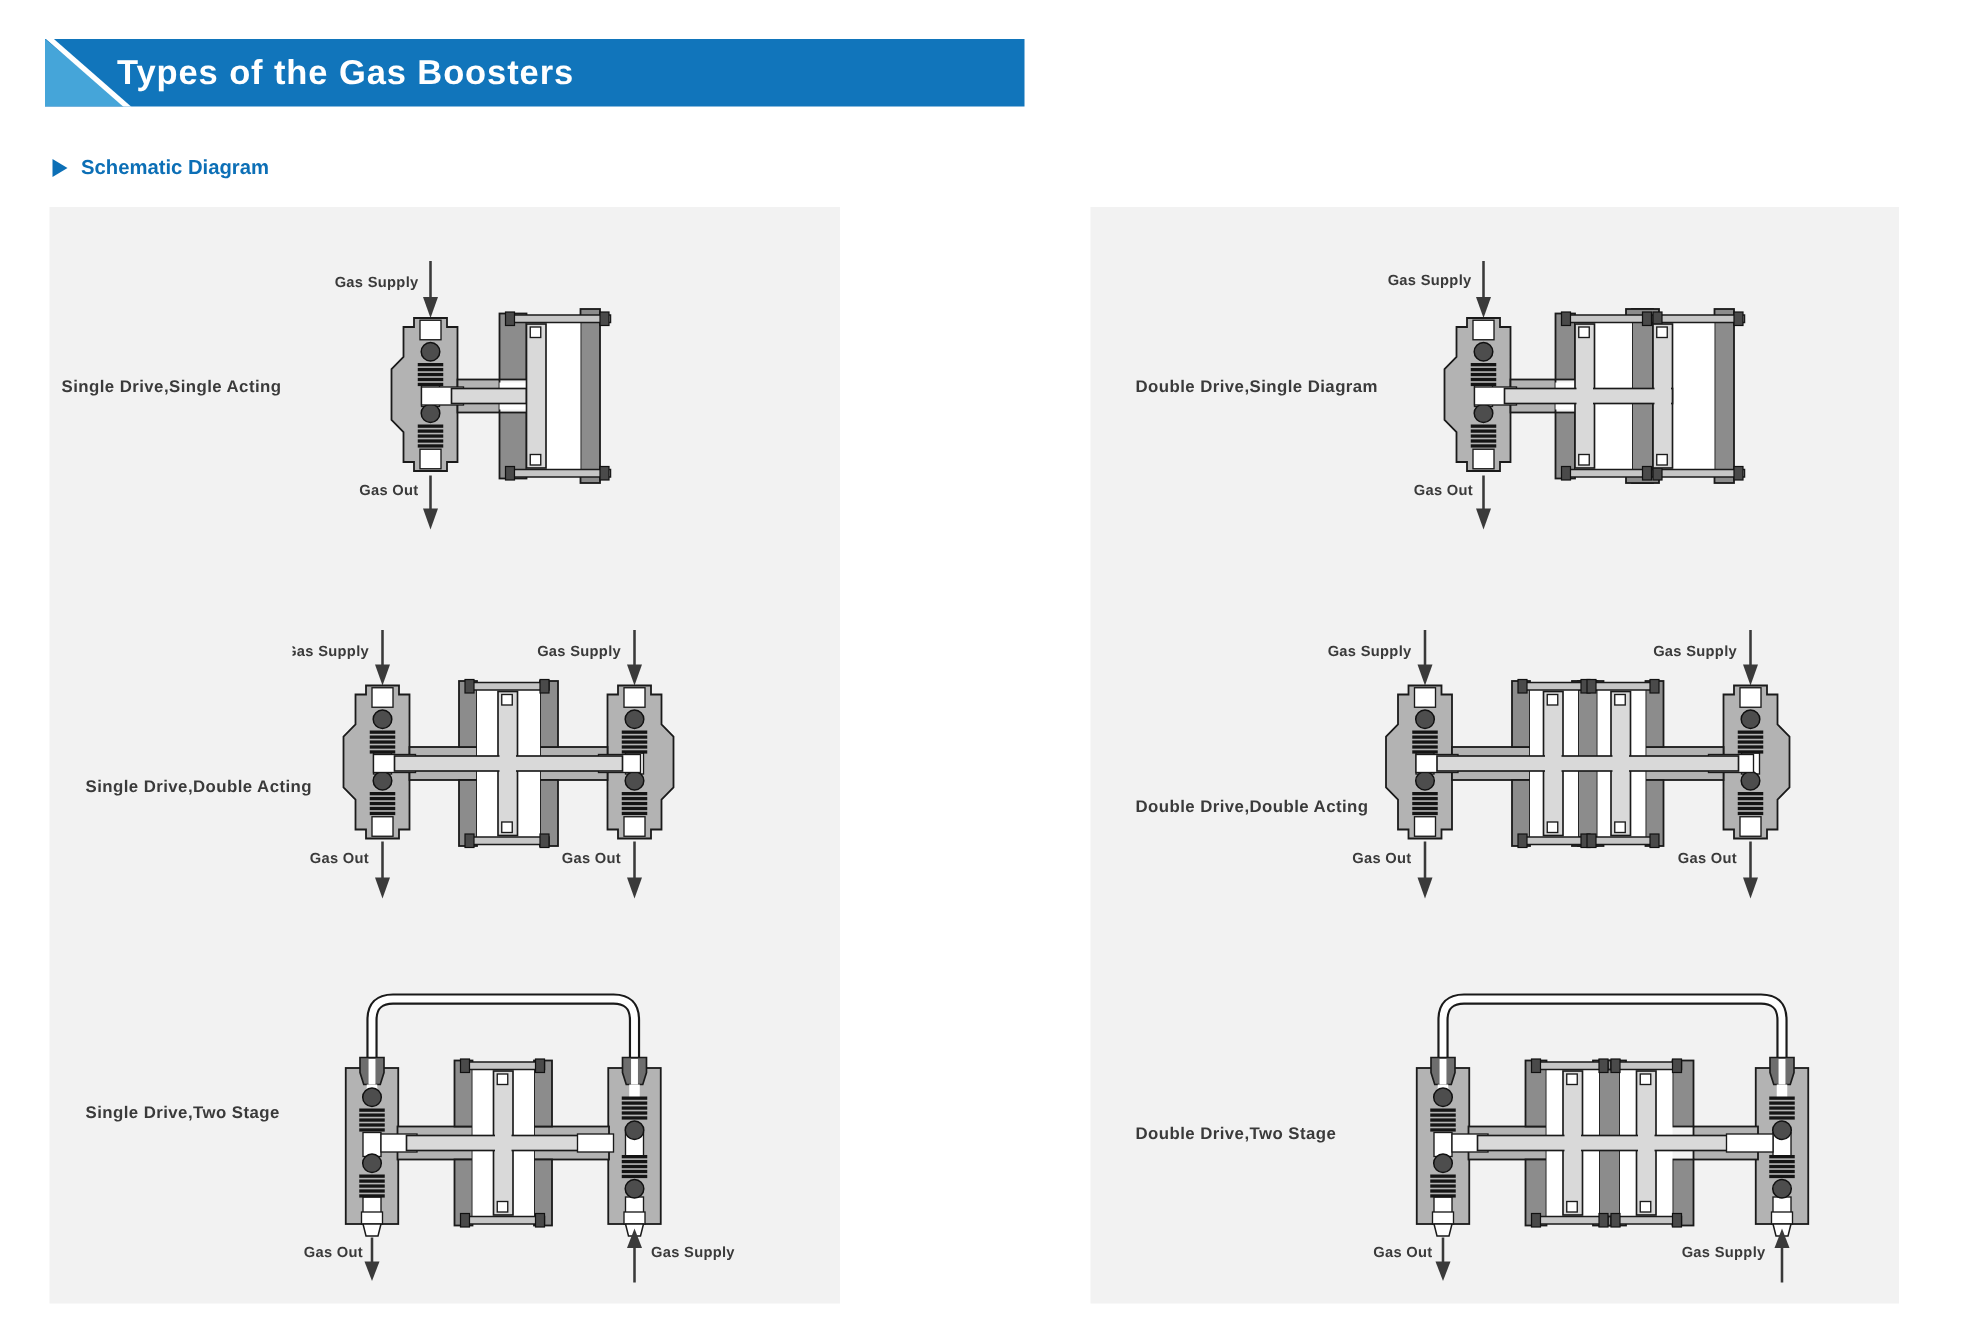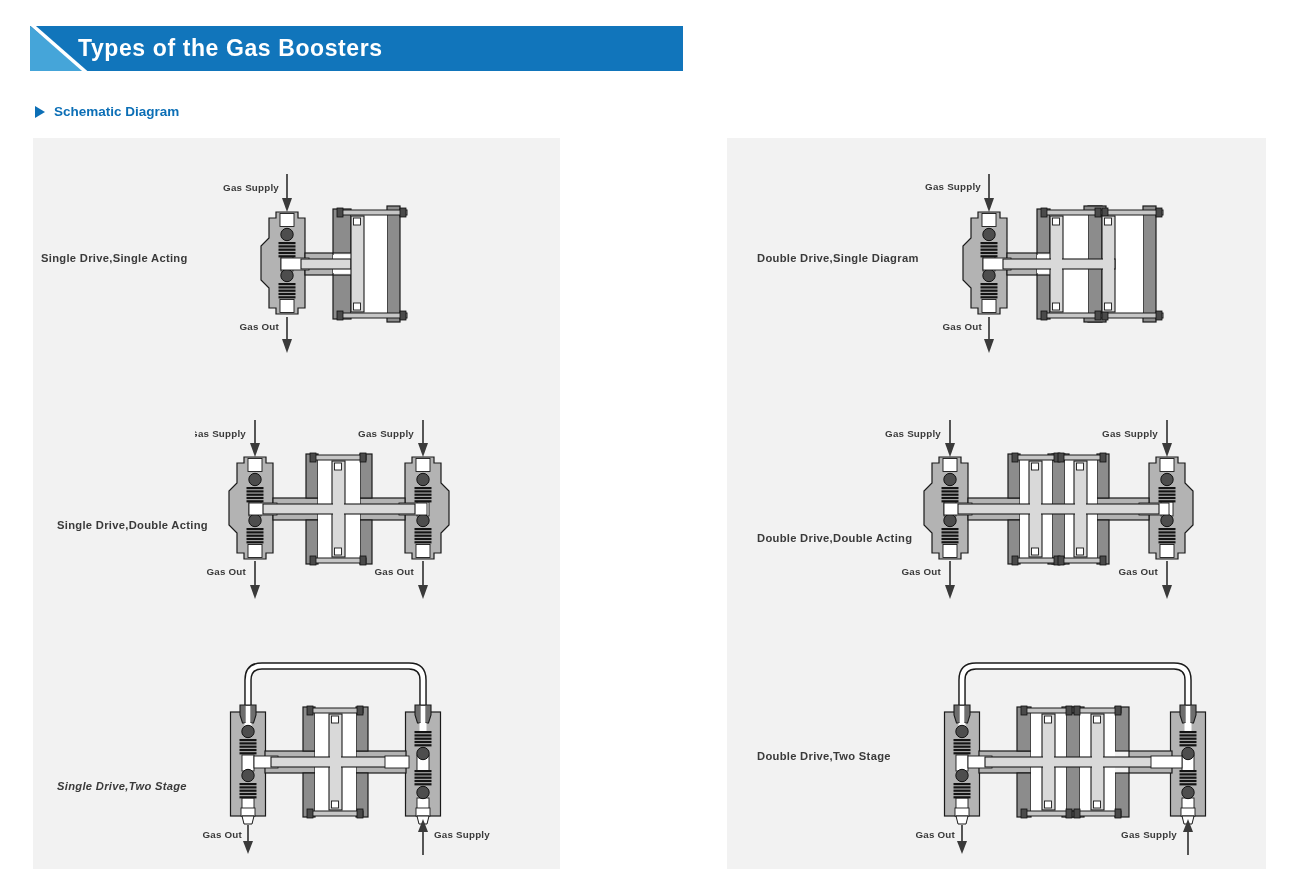--- a/index.html
+++ b/index.html
@@ -18,21 +18,21 @@
     color:#0c6fb6;font-weight:bold;font-size:13.5px;
   }
   .section .tri{width:0;height:0;border-left:10px solid #0c6fb6;border-top:6.5px solid transparent;border-bottom:6.5px solid transparent;}
   .panel{position:absolute;background:#f2f2f2;}
   #panel-left{left:33px;top:138px;width:527px;height:731px;}
   #panel-right{left:727px;top:138px;width:539px;height:731px;}
   .dlabel{
     position:absolute;font-size:11.2px;font-weight:bold;color:#3a3a3a;
     letter-spacing:0.3px;white-space:nowrap;
   }
-  #l1{left:41px;top:252px;} #l2{left:57px;top:499px;margin-top:20px;} #l3{left:57px;top:780px;font-style:italic;}
+  #l1{left:41px;top:252px;} #l2{left:57px;top:499px;margin-top:20px;} #l3{left:57px;top:736px;}
   #l4{left:757px;top:252px;} #l5{left:757px;top:499px;margin-top:33px;} #l6{left:757px;top:750px;text-align:right;}
   svg.diagram{position:absolute;}
   #d1{left:195px;top:170px;} #d2{left:195px;top:412px;} #d3{left:195px;top:648px;}
   #d4{left:895px;top:170px;} #d5{left:875px;top:412px;} #d6{left:875px;top:648px;}
   text.pl{font-size:9.8px;font-weight:bold;fill:#3a3a3a;letter-spacing:0.2px;font-family:"Liberation Sans",sans-serif;}
   .body2{fill:#b3b3b3;stroke:#1a1a1a;stroke-width:1.2;}
   .house{fill:#8c8c8c;stroke:#1a1a1a;stroke-width:1.2;}
   .wchan{fill:#ffffff;stroke:#1a1a1a;stroke-width:0.9;}
   .wgap{fill:#ffffff;stroke:none;}
   .chamber{fill:#ffffff;stroke:none;}

